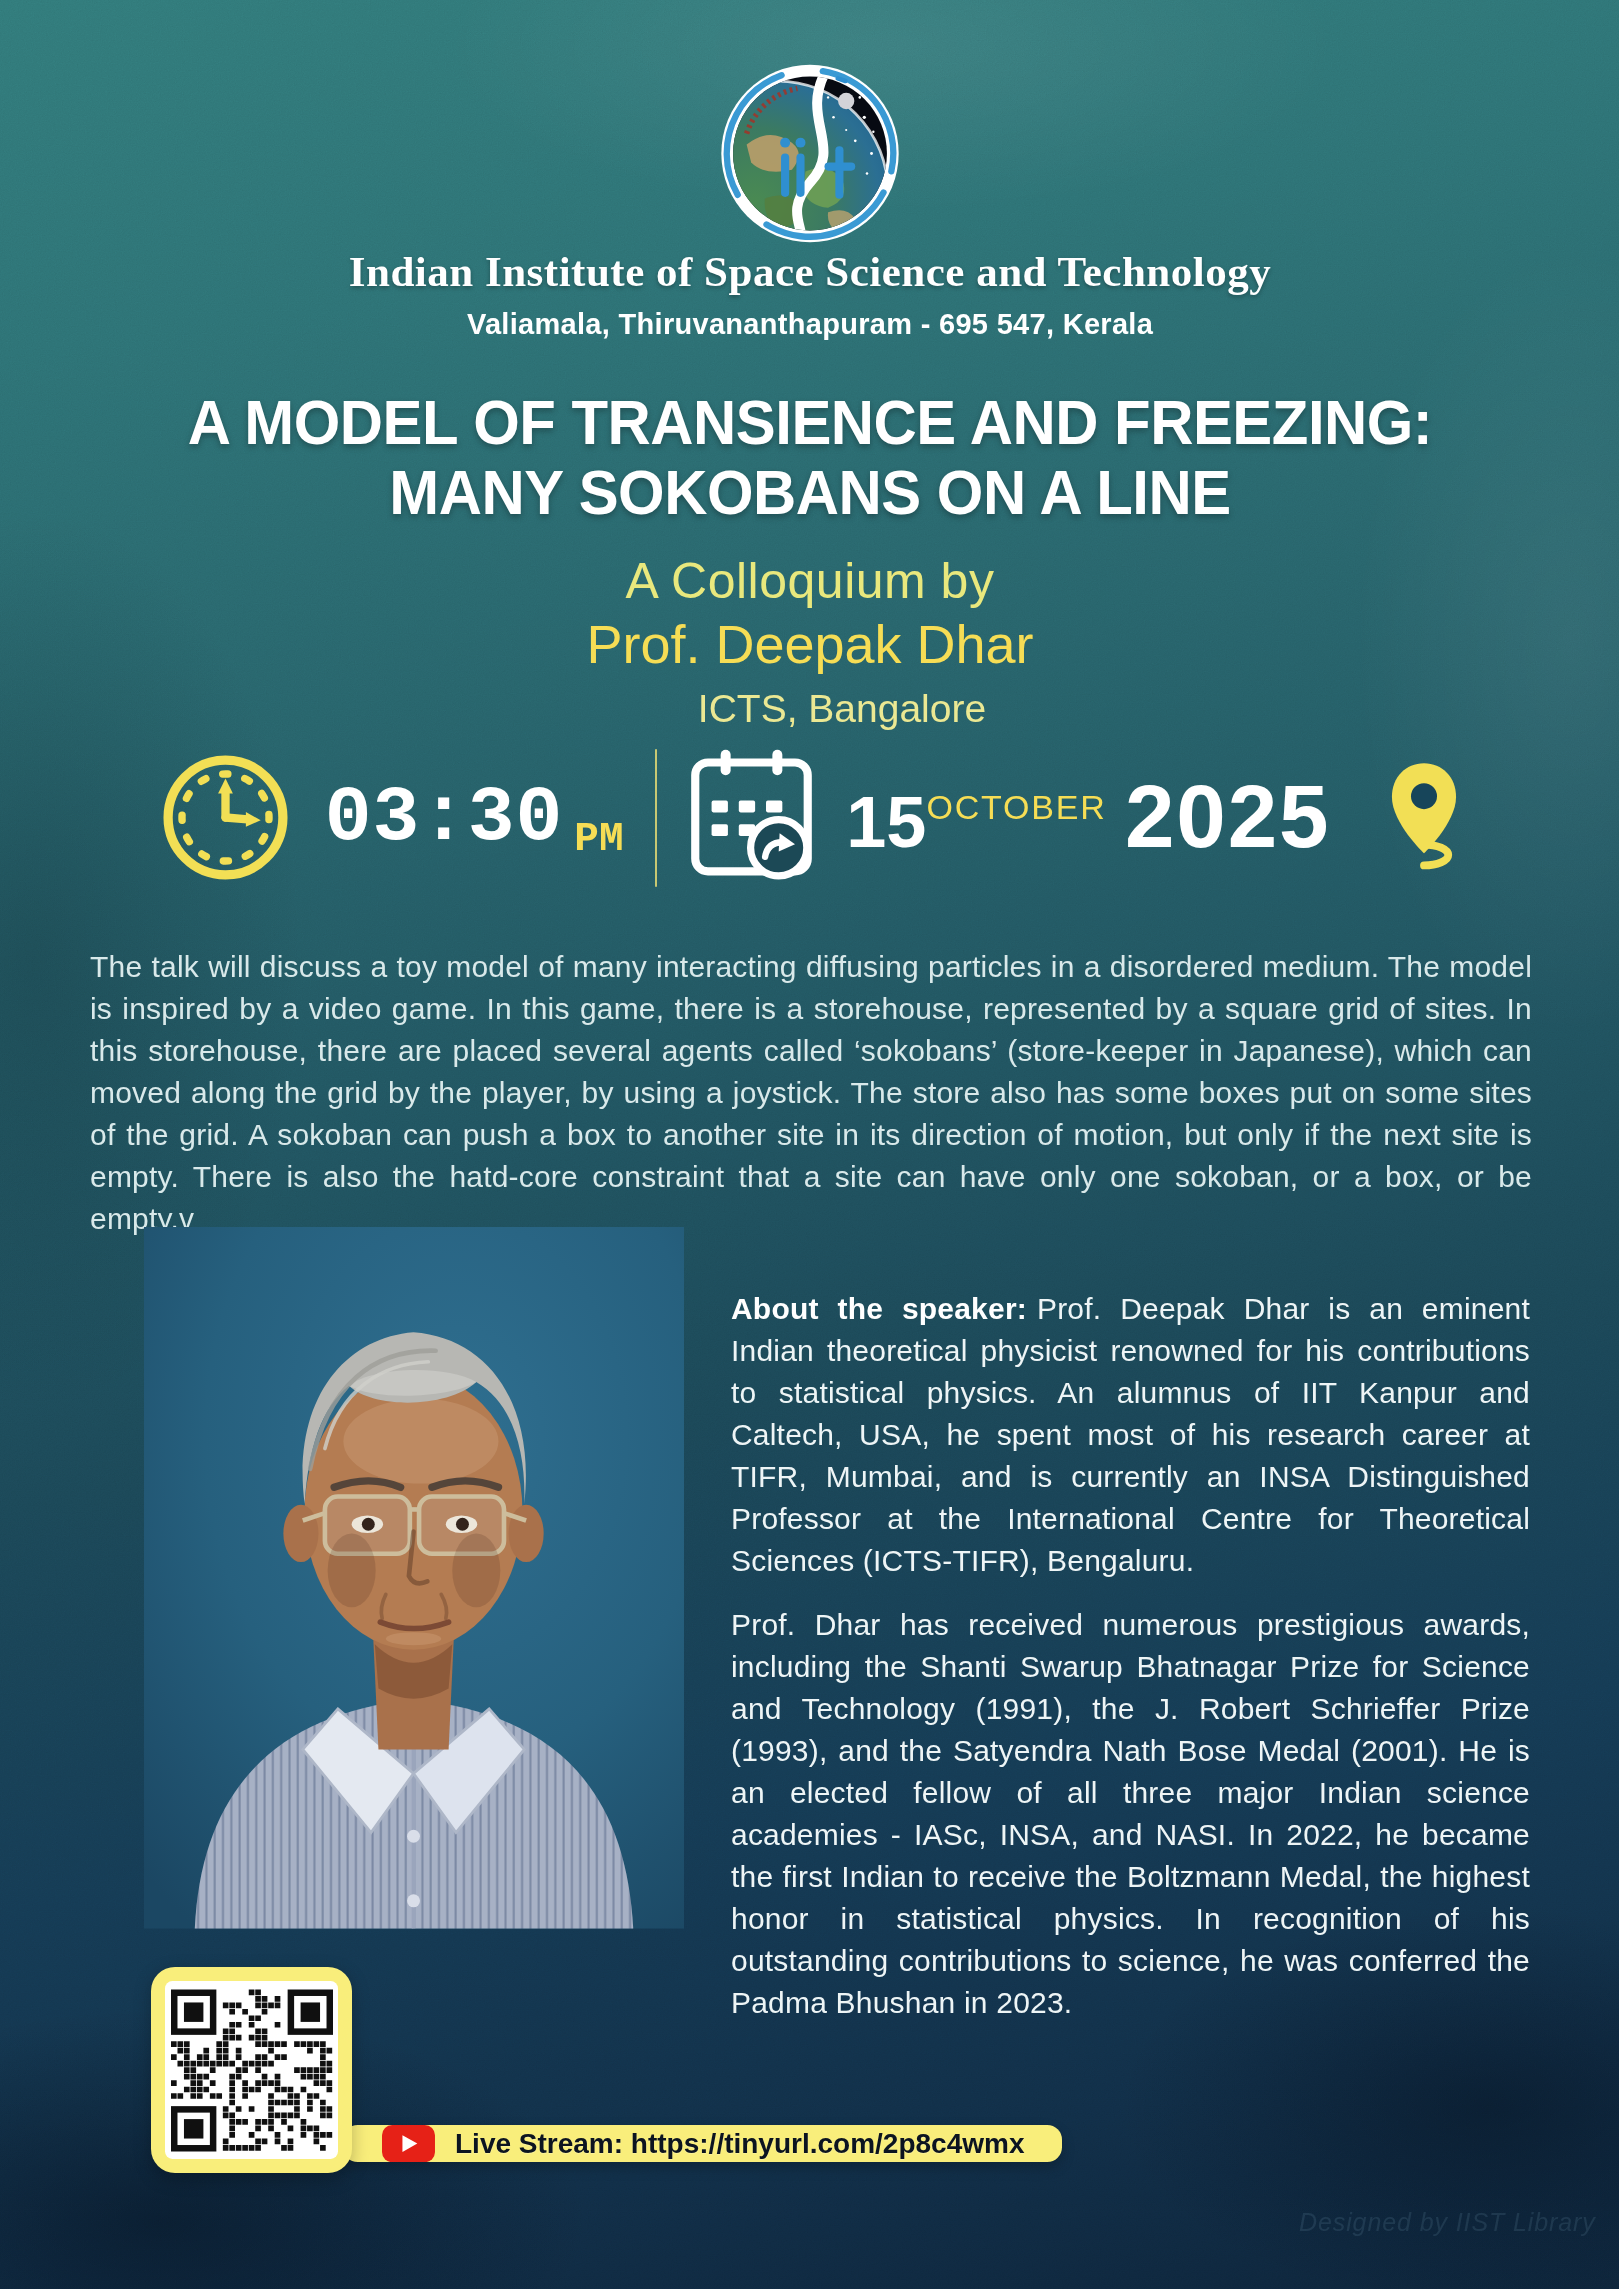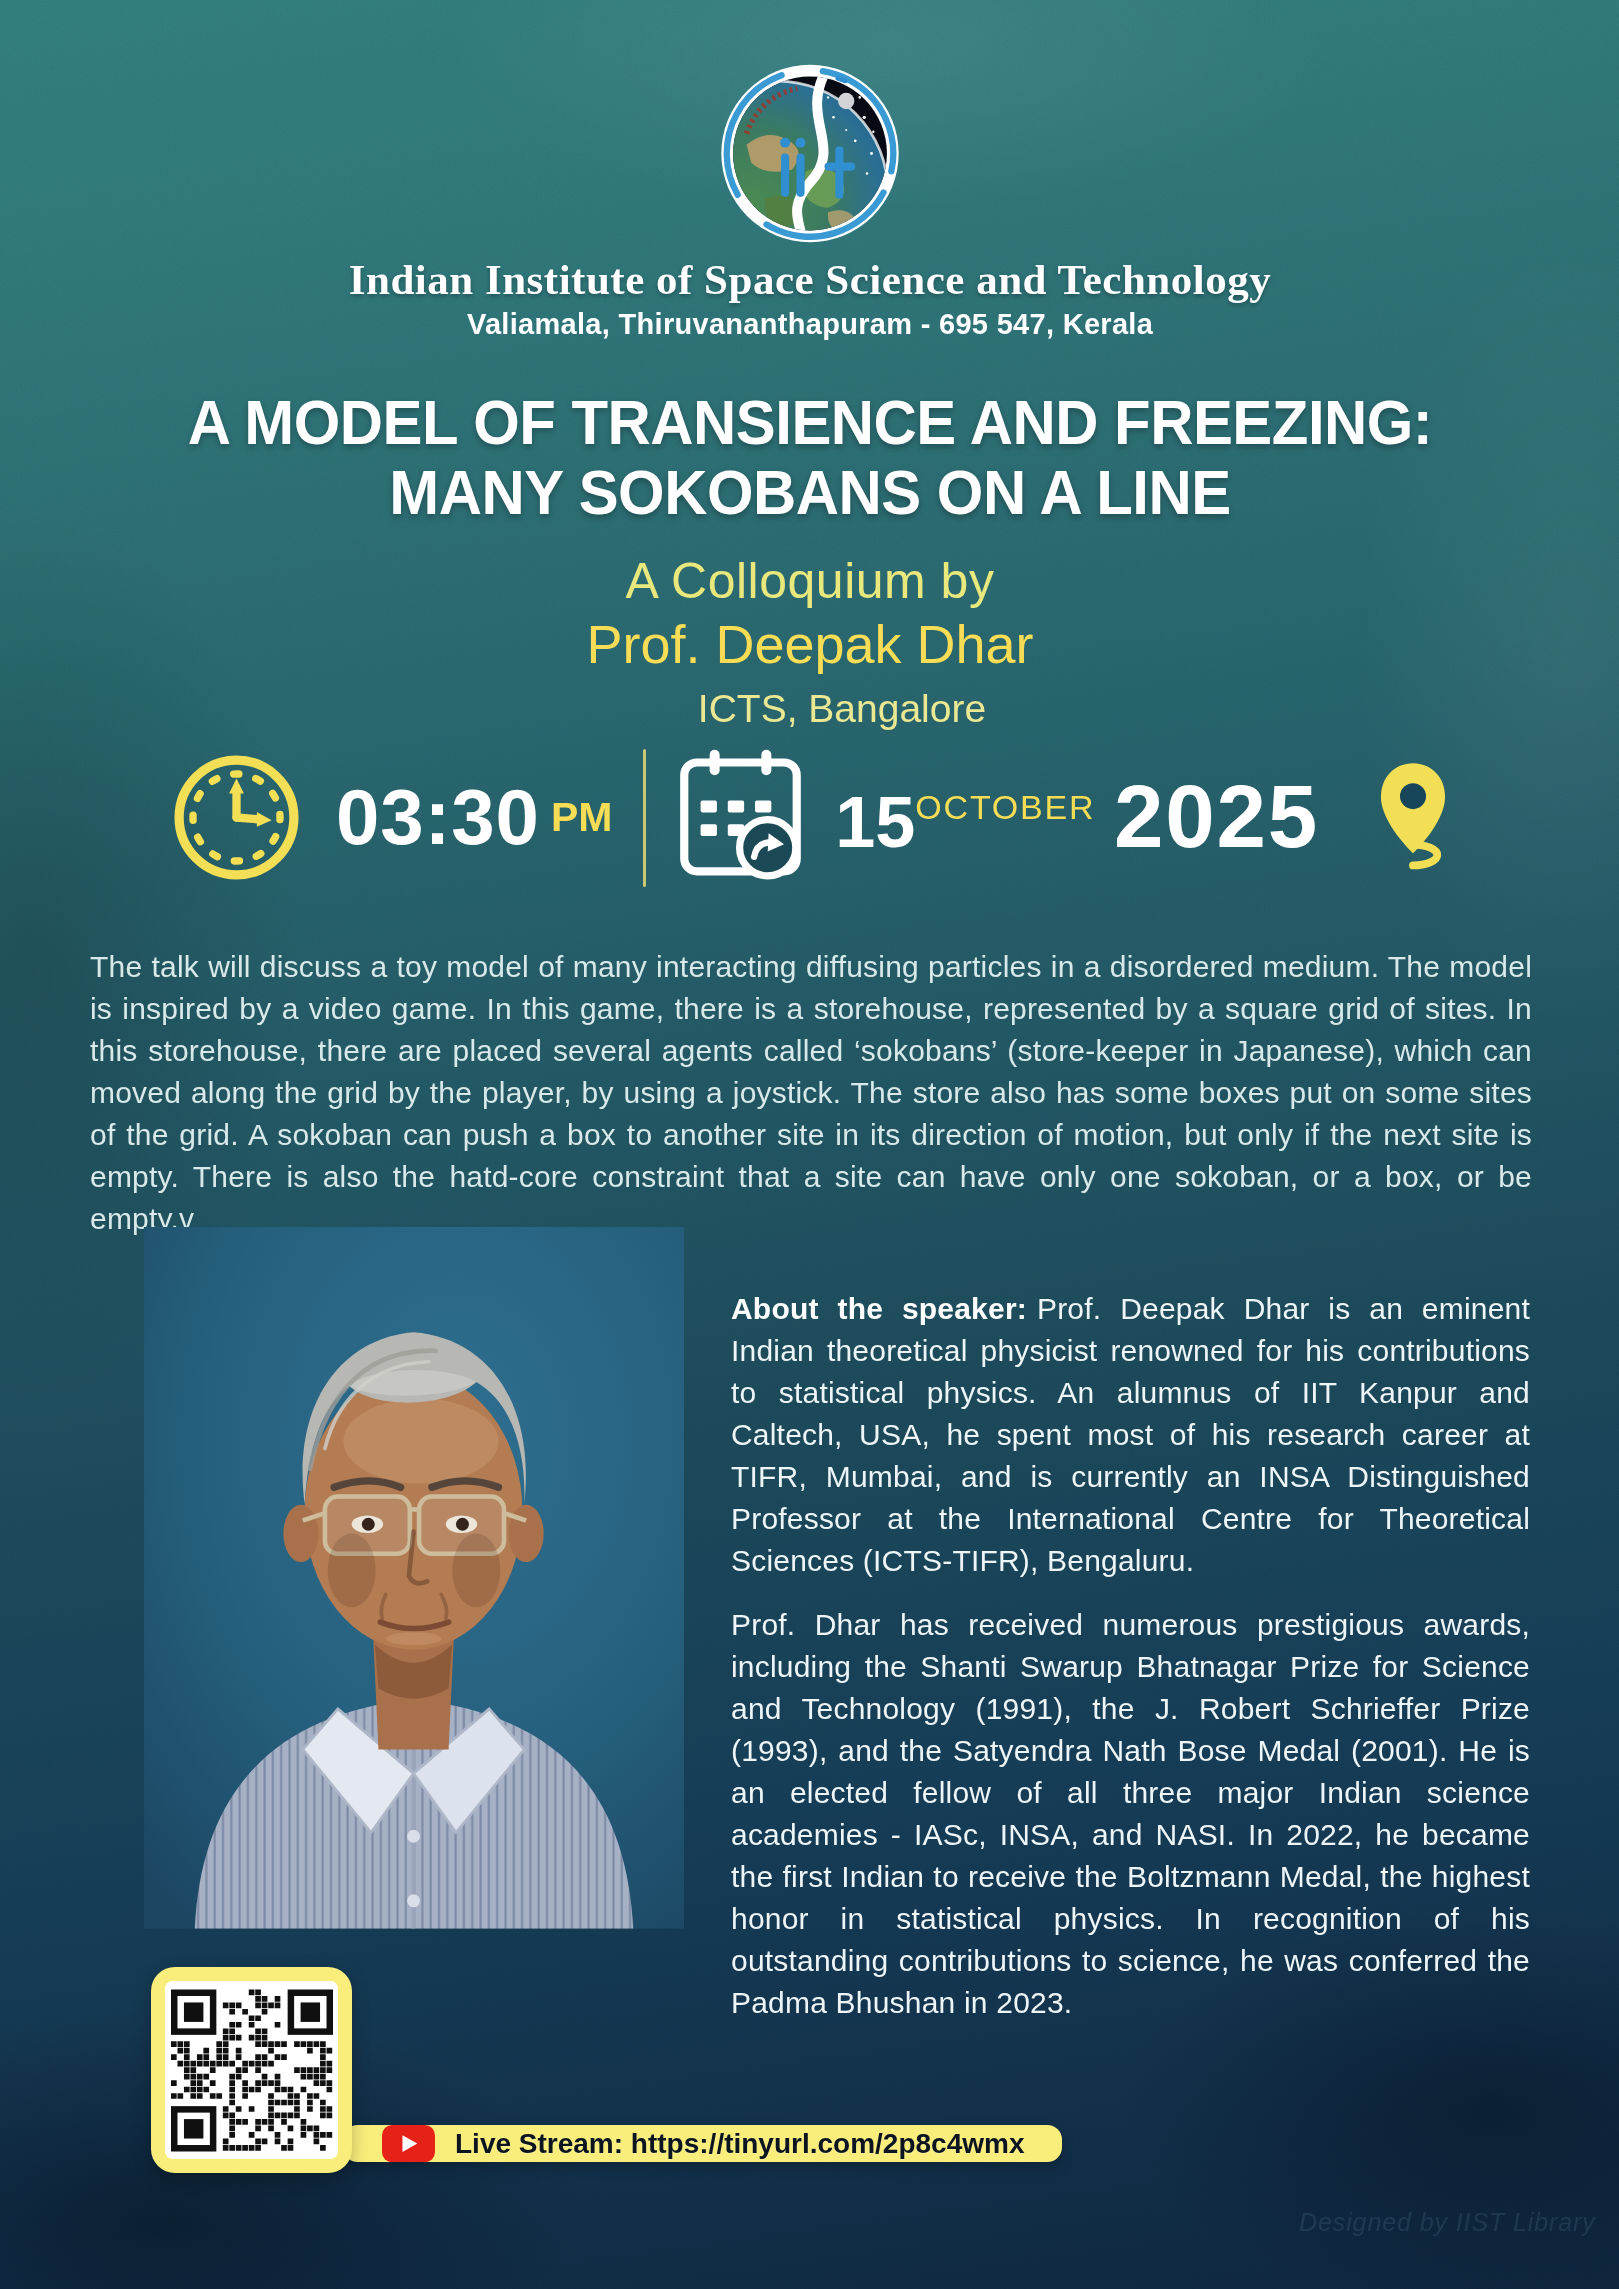--- a/index.html
+++ b/index.html
@@ -15,38 +15,38 @@
       radial-gradient(ellipse 314px 572px at 97% 28%, rgba(255,255,255,0.05), transparent 70%),
       radial-gradient(ellipse 388px 646px at 2% 42%, rgba(10,30,40,0.25), transparent 70%),
       radial-gradient(ellipse 591px 295px at 10% 97%, rgba(4,13,26,0.5), transparent 72%),
       radial-gradient(ellipse 517px 277px at 92% 92%, rgba(4,13,26,0.45), transparent 72%);
   }
   .tex svg{width:100%;height:100%;display:block;opacity:.30;mix-blend-mode:overlay;}
   
   .logo{position:absolute;top:63px;left:50%;transform:translateX(-50%);width:181px;height:181px;}
   .inst-name{position:absolute;top:247px;left:0;width:100%;text-align:center;
     font-family:"Liberation Serif",serif;font-weight:700;font-size:43px;letter-spacing:0.5px;
-    text-shadow:0 1.8px 4.6px rgba(0,0,0,.3);margin-top:8px;}
+    text-shadow:0 1.8px 4.6px rgba(0,0,0,.3);}
   .inst-addr{position:absolute;top:308px;left:0;width:100%;text-align:center;
     font-weight:700;font-size:29px;letter-spacing:0.3px;}
   
   .title{position:absolute;top:388px;left:0;width:100%;text-align:center;
     font-weight:800;font-size:63px;line-height:1.11;letter-spacing:-0.5px;
     text-shadow:0 2.8px 6.5px rgba(0,0,0,.28);}
   .title div{transform:scaleX(.95);transform-origin:center;}
   .kicker{position:absolute;top:552px;left:0;width:100%;text-align:center;
     font-size:50px;font-weight:400;color:#e9e87d;letter-spacing:0.5px;}
   .prof{position:absolute;top:613px;left:0;width:100%;text-align:center;
     font-size:54px;font-weight:400;color:#f6dd55;}
   .affil{position:absolute;top:687px;left:0;width:100%;text-align:center;
     font-size:39px;font-weight:400;color:#ebe893;padding-left:32px;}
   
   .info{position:absolute;top:738px;left:0;width:100%;height:159px;
     display:flex;align-items:center;justify-content:center;gap:31px;}
-  .time-g{display:flex;align-items:center;gap:11px;}
+  .time-g{display:flex;align-items:flex-end;gap:11px;font-family:Liberation Mono, monospace;}
   .time-v{font-size:78px;font-weight:800;letter-spacing:0.9px;}
   .time-m{font-size:41px;font-weight:700;color:#f6dd55;}
   .vdiv{width:2.8px;height:138px;background:#e5da74;opacity:.85;border-radius:1.8px;}
   .date-g{display:flex;align-items:flex-end;gap:18.5px;}
   .day-mon{display:flex;flex-direction:row;align-items:flex-start;line-height:1;}
   .day{font-size:72px;font-weight:800;line-height:.9;}
   .mon{font-size:34px;font-weight:400;color:#f6dd55;letter-spacing:1.8px;}
   .year{font-size:89px;font-weight:800;line-height:.82;margin-bottom:1.8px;letter-spacing:1.8px;}
   .venue-g{display:flex;flex-direction:column;align-items:flex-start;gap:5.5px;line-height:1;}
   .venue-1{font-size:35px;font-weight:700;}

